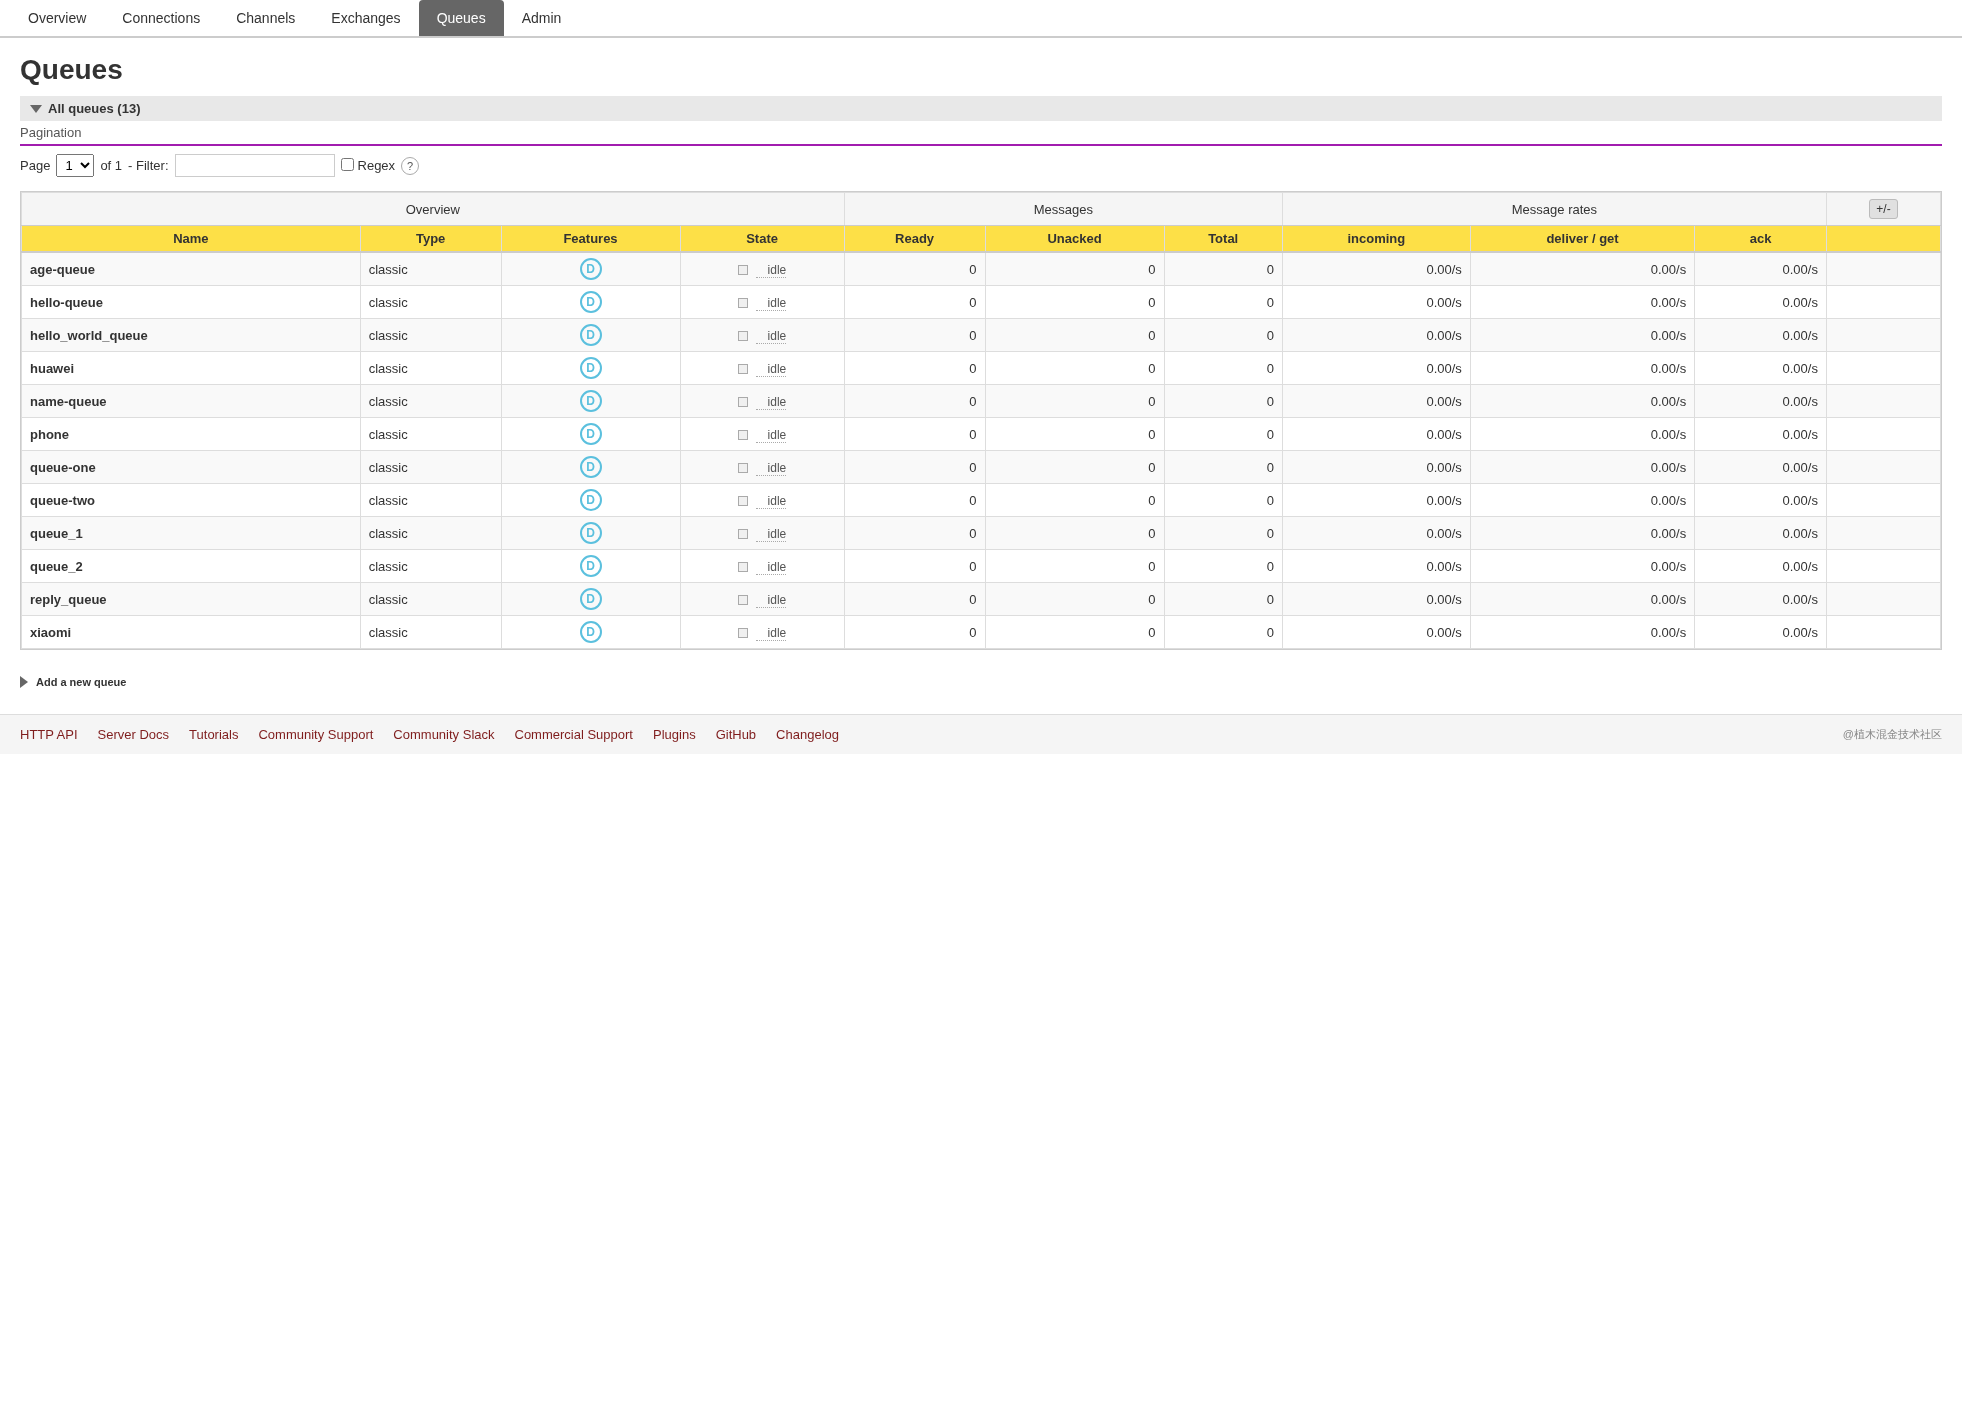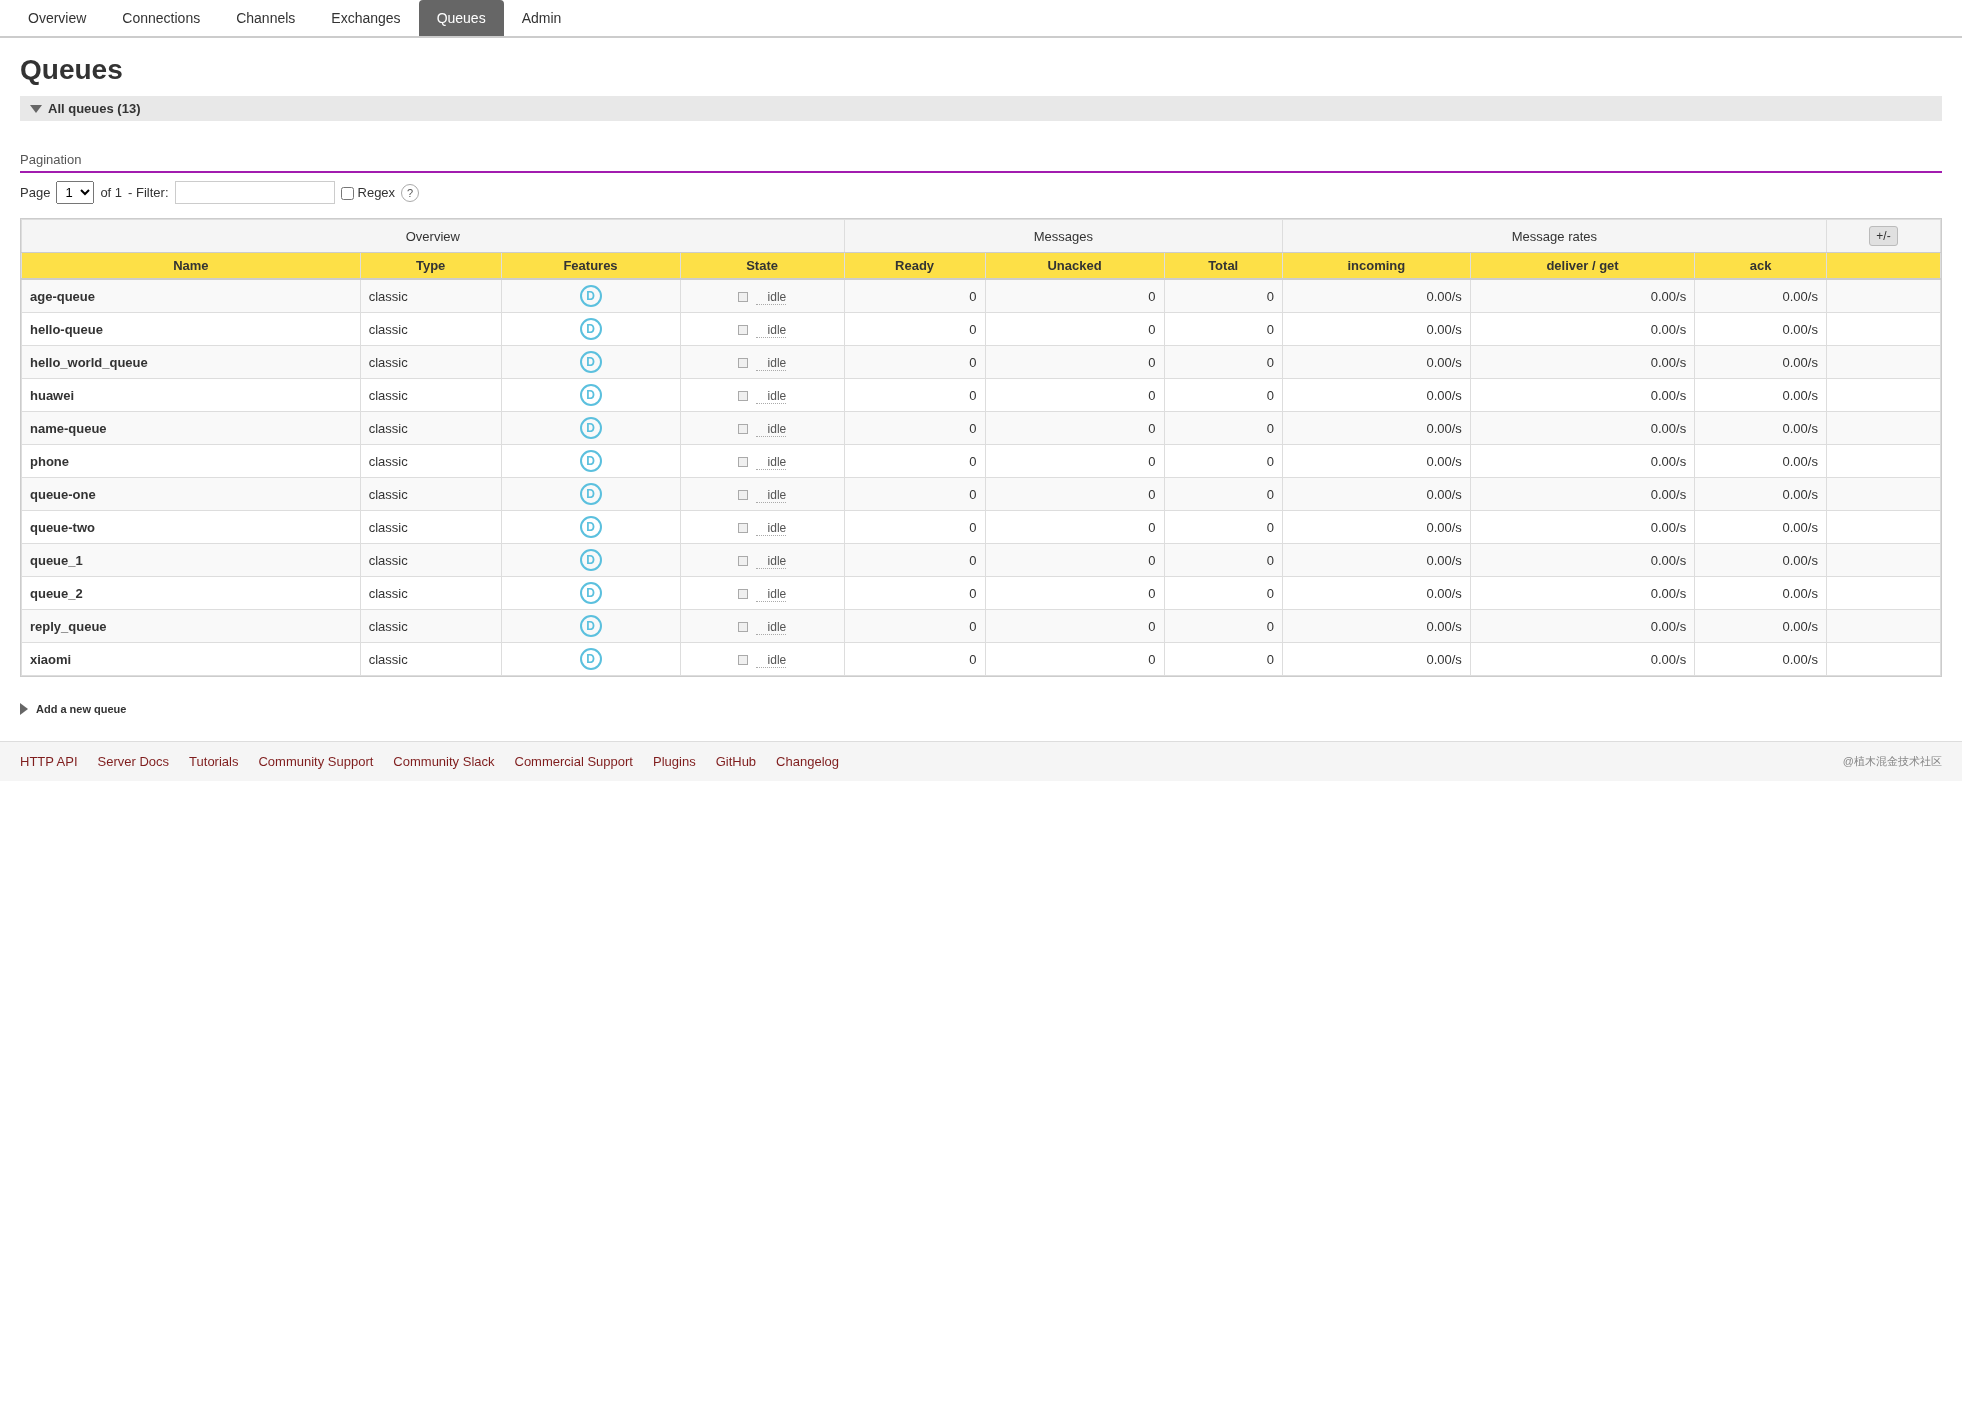--- a/index.html
+++ b/index.html
@@ -38,21 +38,21 @@
       color: #333;
       margin-bottom: 10px;
     }
 
     .all-queues-bar {
       background: #e8e8e8;
       padding: 5px 10px;
       display: flex;
       align-items: center;
       gap: 6px;
-      margin-bottom: 31px;
+      margin-bottom: 4px;
       cursor: pointer;
     }
     .all-queues-bar .triangle {
       width: 0; height: 0;
       border-left: 6px solid transparent;
       border-right: 6px solid transparent;
       border-top: 8px solid #666;
     }
     .all-queues-bar span {
       font-weight: bold;
@@ -82,21 +82,21 @@
       font-size: 13px;
     }
     .pagination-controls input[type="text"] {
       width: 160px;
       padding: 3px 5px;
       border: 1px solid #ccc;
       font-size: 13px;
     }
     .pagination-controls label {
       display: flex;
-      align-items: flex-end;
+      align-items: flex-start;
       gap: 4px;
     }
     .regex-help {
       display: inline-flex;
       align-items: center;
       justify-content: center;
       width: 18px;
       height: 18px;
       border-radius: 50%;
       border: 1px solid #aaa;

